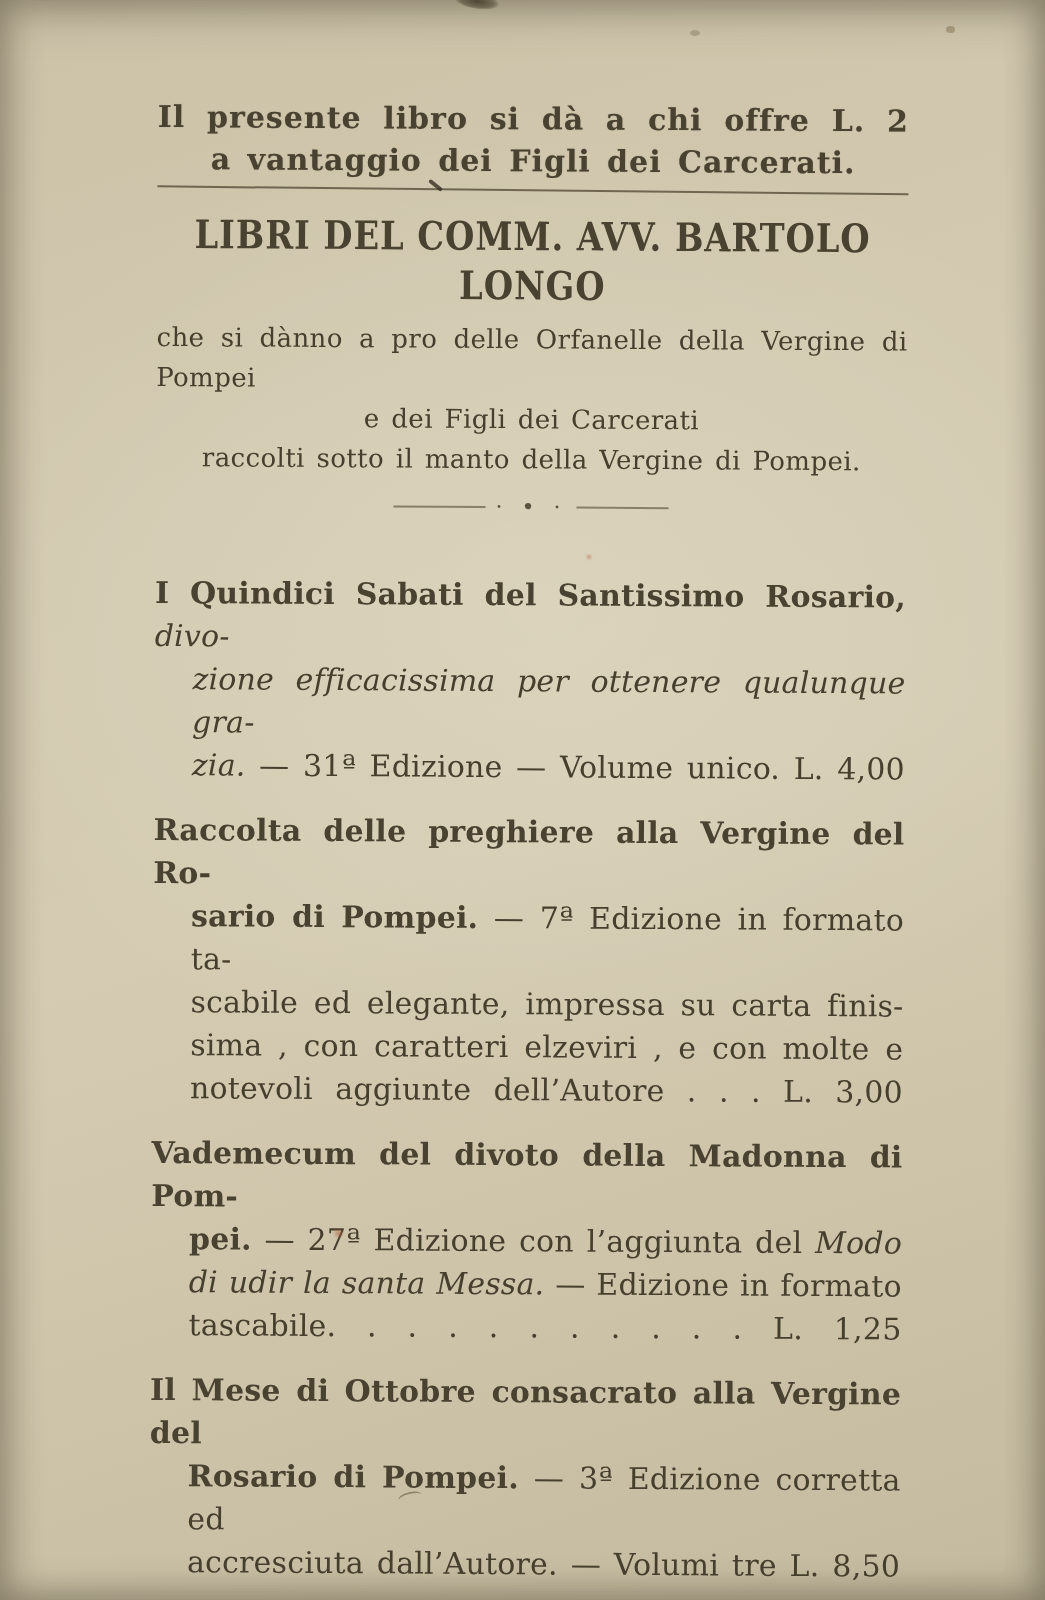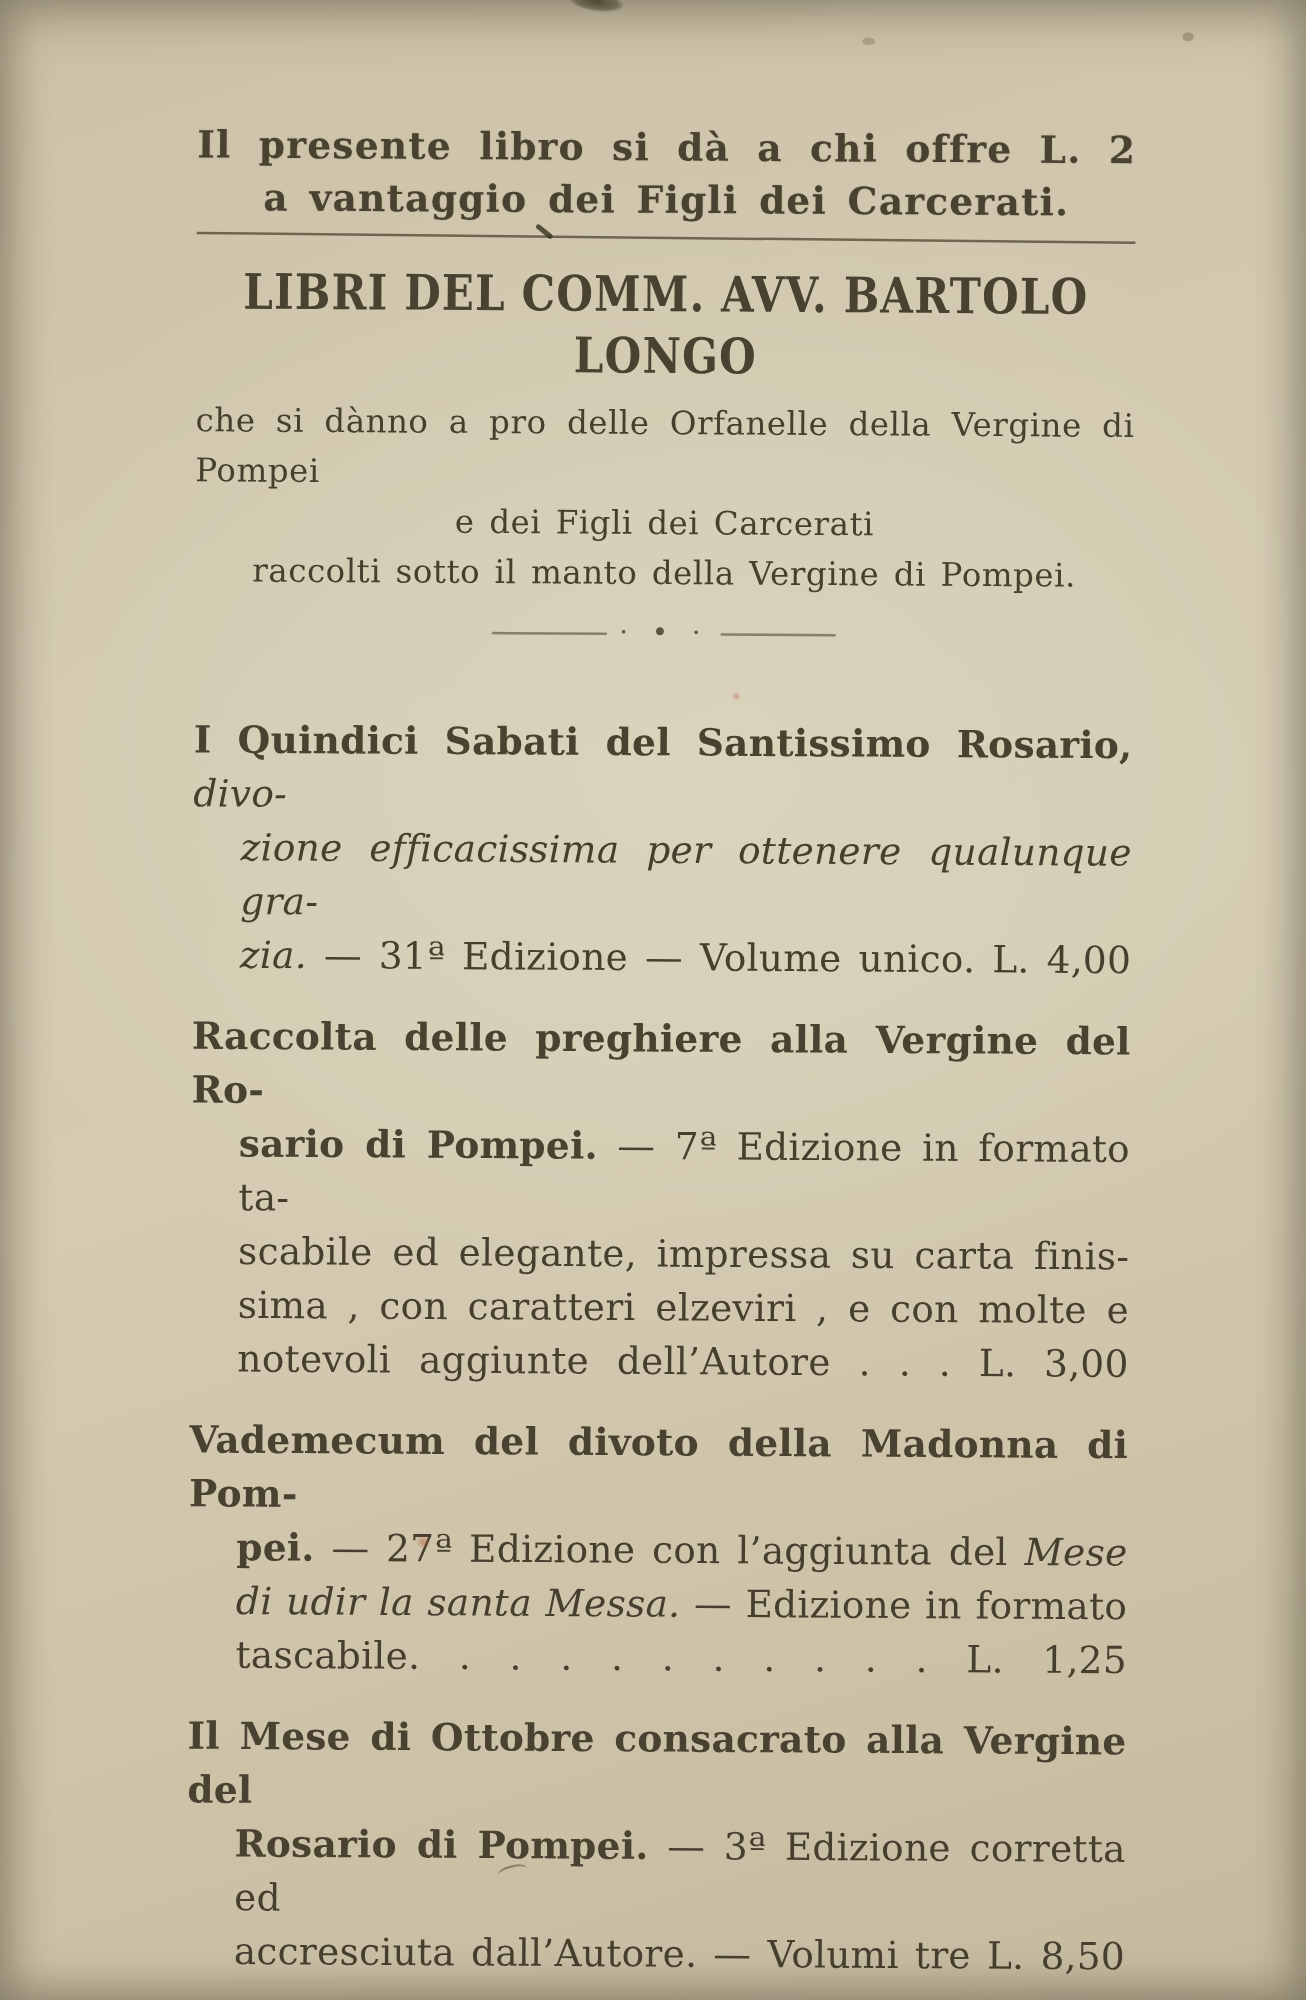--- a/index.html
+++ b/index.html
@@ -108,21 +108,21 @@
         </div>
         <div class="entry">
           <div class="line"><span class="seg-b">Raccolta delle preghiere alla Vergine del Ro-</span></div>
           <div class="line cont"><span class="seg-b">sario di Pompei.</span><span class="seg-r"> — 7ª Edizione in formato ta-</span></div>
           <div class="line cont"><span class="seg-r">scabile ed elegante, impressa su carta finis-</span></div>
           <div class="line cont"><span class="seg-r">sima , con caratteri elzeviri , e con molte e</span></div>
           <div class="line cont"><span class="seg-r">notevoli aggiunte dell’Autore . . . L. 3,00</span></div>
         </div>
         <div class="entry">
           <div class="line"><span class="seg-b">Vademecum del divoto della Madonna di Pom-</span></div>
-          <div class="line cont"><span class="seg-b">pei.</span><span class="seg-r"> — 27ª Edizione con l’aggiunta del </span><span class="seg-i">Mese</span></div>
+          <div class="line cont"><span class="seg-b">pei.</span><span class="seg-r"> — 27ª Edizione con l’aggiunta del </span><span class="seg-i">Modo</span></div>
           <div class="line cont"><span class="seg-i">di udir la santa Messa.</span><span class="seg-r"> — Edizione in formato</span></div>
           <div class="line cont"><span class="seg-r">tascabile. . . . . . . . . . . L. 1,25</span></div>
         </div>
         <div class="entry">
           <div class="line"><span class="seg-b">Il Mese di Ottobre consacrato alla Vergine del</span></div>
           <div class="line cont"><span class="seg-b">Rosario di Pompei.</span><span class="seg-r"> — 3ª Edizione corretta ed</span></div>
           <div class="line cont"><span class="seg-r">accresciuta dall’Autore. — Volumi tre L. 8,50</span></div>
         </div>
       </div>
 

